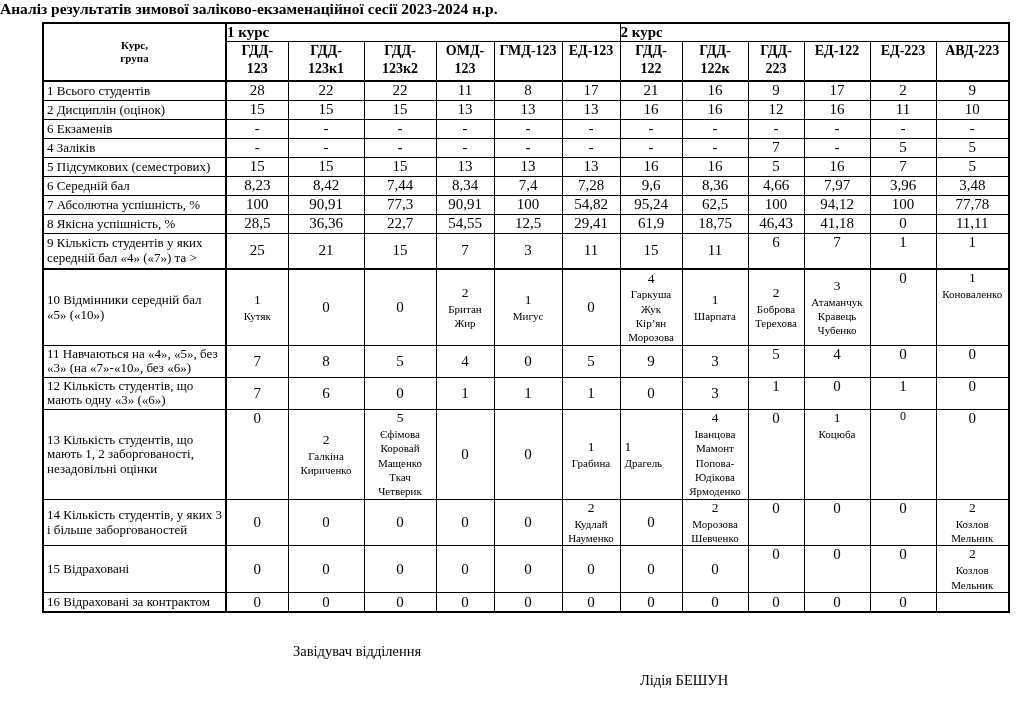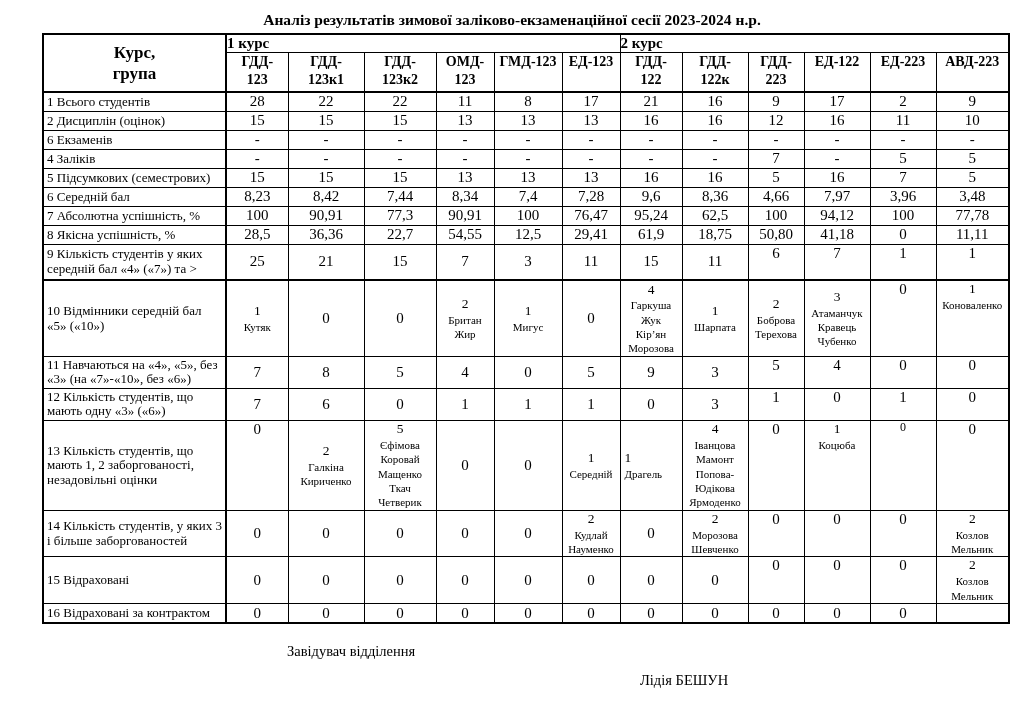--- a/index.html
+++ b/index.html
@@ -1,47 +1,47 @@
 <!DOCTYPE html>
 <html><head>
 <meta charset="utf-8">
 <style>
   html,body { margin:0; padding:0; background:#ffffff; }
   .page {
     position:relative; width:1024px; height:725px; background:#ffffff;
     font-family:"Liberation Serif","DejaVu Serif",serif; color:#000;
   }
-  .title { padding-top:11px; text-align:center; font-weight:700; font-size:15.5px; line-height:1.18; }
+  .title { font-weight:700; font-size:15.5px; line-height:1.18; }
   table.results {
     border-collapse:collapse; table-layout:fixed; width:966px;
     margin:4px 0 0 42px; border:2px solid #000;
   }
   th, td { border:1px solid #000; overflow:hidden; padding:0; }
   th.corner {
-    font-weight:700; font-size:17px; vertical-align:middle; text-align:center;
+    font-weight:700; font-size:11px; vertical-align:middle; text-align:center;
     white-space:pre-line; line-height:1.25; border-right:2px solid #000; border-bottom:2px solid #000;
   }
   thead th.course { font-weight:700; font-size:15px; height:17px; text-align:left; }
   thead th.group {
     font-weight:700; font-size:14px; vertical-align:top; text-align:center;
     white-space:pre-line; line-height:1.3; height:38px; border-bottom:2px solid #000;margin-top:44px;
   }
   tbody td.label {
     font-weight:400; font-size:13px; text-align:left; vertical-align:middle;
     padding:1px 2px 1px 3px; line-height:1.12; border-right:2px solid #000;
   }
   tbody td.val { text-align:center; font-size:15px; vertical-align:middle; line-height:1.15; }
   td.val .num { font-size:13.5px; line-height:1.25; }
   td.val .names { font-size:11px; line-height:1.3; }
   td.val.top { vertical-align:top; }
   td.val.leftal { text-align:left; padding-left:4px; }
   td.val.small { font-size:12px; }
   tr.thick-top td { border-top:2px solid #000; }
   .footer-line span { position:absolute; font-size:14.5px; white-space:nowrap; }
-  .sig-role { left:287px; top:643px; }
+  .sig-role { left:293px; top:643px; }
   .sig-name { left:640px; top:672px; }
 </style>
 </head>
 <body>
 
 <div class="page">
   <div class="title">
     <div>Аналіз результатів зимової заліково-екзаменаційної сесії 2023-2024 н.р.</div>
   </div>
 
@@ -181,39 +181,39 @@
           <td class="val">3,96</td>
           <td class="val">3,48</td>
         </tr>
         <tr style="height: 19px;">
           <td class="label">7 Абсолютна успішність, %</td>
           <td class="val">100</td>
           <td class="val">90,91</td>
           <td class="val">77,3</td>
           <td class="val">90,91</td>
           <td class="val">100</td>
-          <td class="val">76,47</td>
+          <td class="val">54,82</td>
           <td class="val">95,24</td>
           <td class="val">62,5</td>
           <td class="val">100</td>
           <td class="val">94,12</td>
           <td class="val">100</td>
           <td class="val">77,78</td>
         </tr>
         <tr style="height: 19px;">
           <td class="label">8 Якісна успішність, %</td>
           <td class="val">28,5</td>
           <td class="val">36,36</td>
           <td class="val">22,7</td>
           <td class="val">54,55</td>
           <td class="val">12,5</td>
           <td class="val">29,41</td>
           <td class="val">61,9</td>
           <td class="val">18,75</td>
-          <td class="val">50,80</td>
+          <td class="val">46,43</td>
           <td class="val">41,18</td>
           <td class="val">0</td>
           <td class="val">11,11</td>
         </tr>
         <tr style="height: 36px;">
           <td class="label">9 Кількість студентів у яких середній бал «4» («7») та &gt;</td>
           <td class="val">25</td>
           <td class="val">21</td>
           <td class="val">15</td>
           <td class="val">7</td>
@@ -303,21 +303,21 @@
             <div class="names">Галкіна<br>Кириченко</div>
           </td>
           <td class="val">
             <div class="num">5</div>
             <div class="names">Єфімова<br>Коровай<br>Мащенко<br>Ткач<br>Четверик</div>
           </td>
           <td class="val">0</td>
           <td class="val">0</td>
           <td class="val">
             <div class="num">1</div>
-            <div class="names">Середній</div>
+            <div class="names">Грабина</div>
           </td>
           <td class="val leftal">
             <div class="num">1</div>
             <div class="names">Драгель</div>
           </td>
           <td class="val">
             <div class="num">4</div>
             <div class="names">Іванцова<br>Мамонт<br>Попова-<br>Юдікова<br>Ярмоденко</div>
           </td>
           <td class="val top">0</td>

